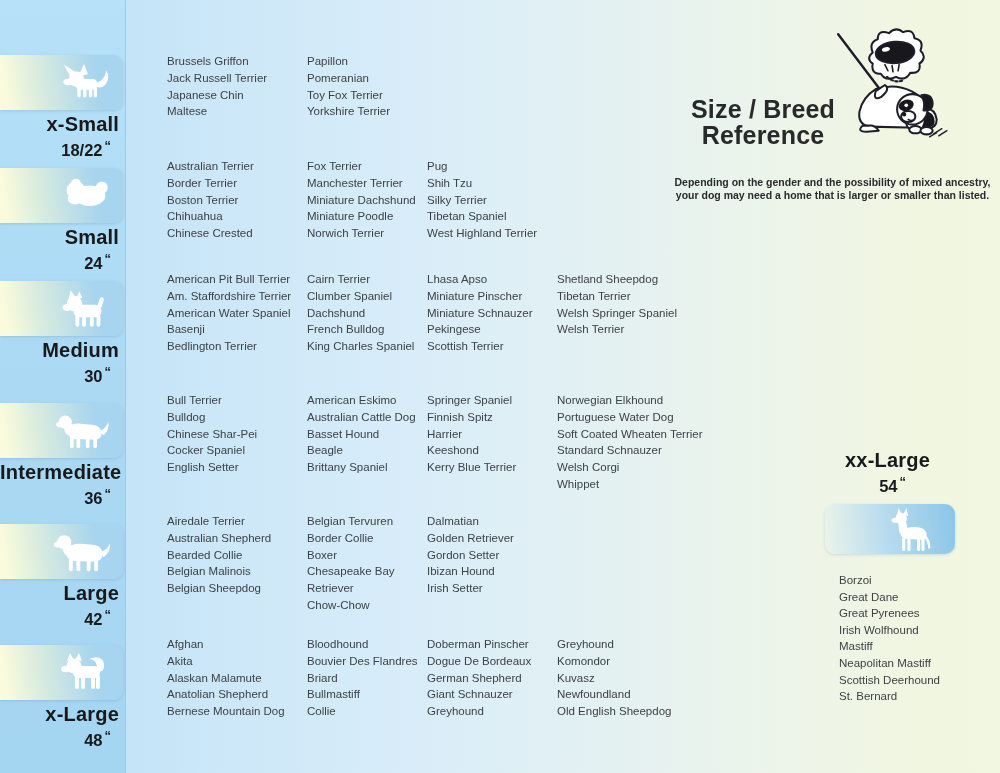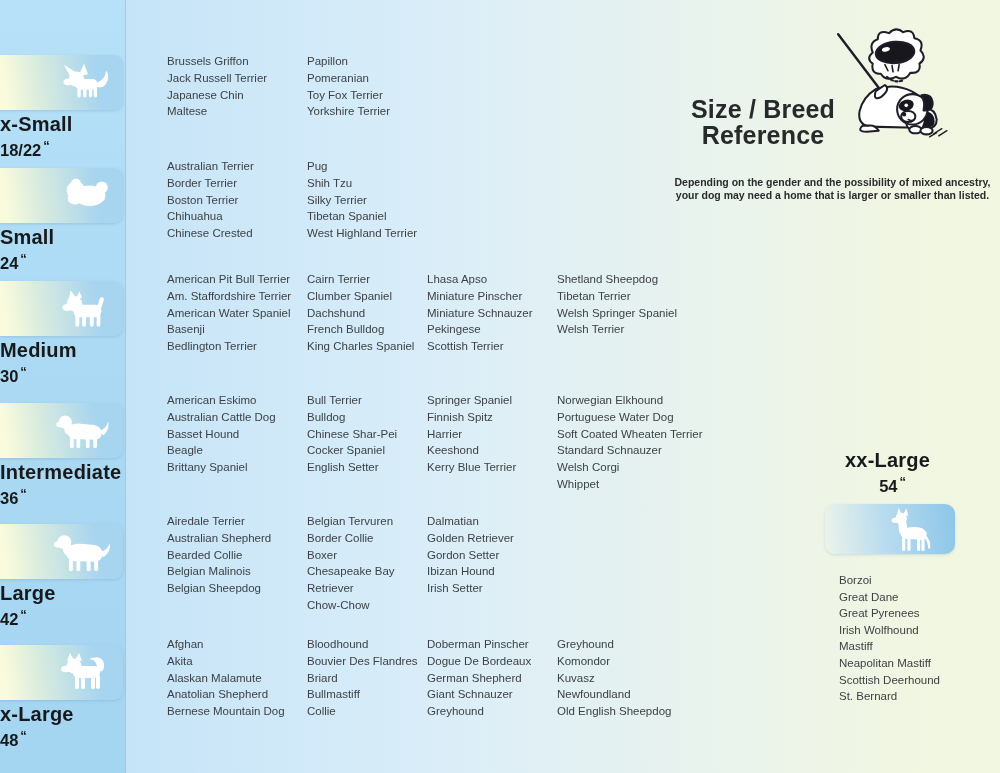--- a/index.html
+++ b/index.html
@@ -15,21 +15,21 @@
     border-right:1px solid #9ccbe7;
   }
   .card{
     position:absolute;left:0;width:123px;height:55px;
     border-radius:0 9px 9px 0;
     background:linear-gradient(82deg,#fafbdc 6%,#d7ebdf 34%,#a7d4ef 78%);
     box-shadow:0 1px 3px rgba(90,140,180,.28);
   }
   .card svg{position:absolute;right:12px;top:7px;}
   .size-label{
-    position:absolute;left:0;width:119px;
+    position:absolute;left:0;width:119px;text-align:right;
     color:#17191a;font-weight:bold;
   }
   .size-name{font-size:20px;line-height:22px;letter-spacing:.2px;}
   .size-measure{font-size:16.5px;line-height:19px;padding-right:8px;margin-top:1px;}
   .inch{font-size:13px;vertical-align:6px;margin-left:2px;}
   .breeds{position:absolute;left:167px;display:flex;}
   .bcol{flex:none;width:130px;}
   .bcol:nth-child(1){width:140px;}
   .bcol:nth-child(2){width:120px;}
   .breed{font-size:11.5px;line-height:16.8px;color:#3d4246;white-space:nowrap;}
@@ -107,20 +107,27 @@
 </div>
 <div class="breeds" style="top:158px">
     <div class="bcol">
       <div class="breed">Australian Terrier</div>
       <div class="breed">Border Terrier</div>
       <div class="breed">Boston Terrier</div>
       <div class="breed">Chihuahua</div>
       <div class="breed">Chinese Crested</div>
     </div>
     <div class="bcol">
+      <div class="breed">Fox Terrier</div>
+      <div class="breed">Manchester Terrier</div>
+      <div class="breed">Miniature Dachshund</div>
+      <div class="breed">Miniature Poodle</div>
+      <div class="breed">Norwich Terrier</div>
+    </div>
+    <div class="bcol">
       <div class="breed">Pug</div>
       <div class="breed">Shih Tzu</div>
       <div class="breed">Silky Terrier</div>
       <div class="breed">Tibetan Spaniel</div>
       <div class="breed">West Highland Terrier</div>
     </div>
   </div>
 
 <div class="card" style="top:281px">
   <svg width="50" height="41" viewBox="0 0 52 42" fill="#fff">
@@ -182,32 +189,32 @@
       <rect x="41" y="27" width="4" height="13" rx="2"></rect>
     <path d="M47 22 Q56 18 57 11 Q59 20 52 26 Z"></path>
   </svg>
 </div>
 <div class="size-label" style="top:461px">
   <div class="size-name">Intermediate</div>
   <div class="size-measure"><span>36</span><span class="inch">“</span></div>
 </div>
 <div class="breeds" style="top:392px">
     <div class="bcol">
+      <div class="breed">Bull Terrier</div>
+      <div class="breed">Bulldog</div>
+      <div class="breed">Chinese Shar-Pei</div>
+      <div class="breed">Cocker Spaniel</div>
+      <div class="breed">English Setter</div>
+    </div>
+    <div class="bcol">
       <div class="breed">American Eskimo</div>
       <div class="breed">Australian Cattle Dog</div>
       <div class="breed">Basset Hound</div>
       <div class="breed">Beagle</div>
       <div class="breed">Brittany Spaniel</div>
-    </div>
-    <div class="bcol">
-      <div class="breed">Bull Terrier</div>
-      <div class="breed">Bulldog</div>
-      <div class="breed">Chinese Shar-Pei</div>
-      <div class="breed">Cocker Spaniel</div>
-      <div class="breed">English Setter</div>
     </div>
     <div class="bcol">
       <div class="breed">Springer Spaniel</div>
       <div class="breed">Finnish Spitz</div>
       <div class="breed">Harrier</div>
       <div class="breed">Keeshond</div>
       <div class="breed">Kerry Blue Terrier</div>
     </div>
     <div class="bcol">
       <div class="breed">Norwegian Elkhound</div>

